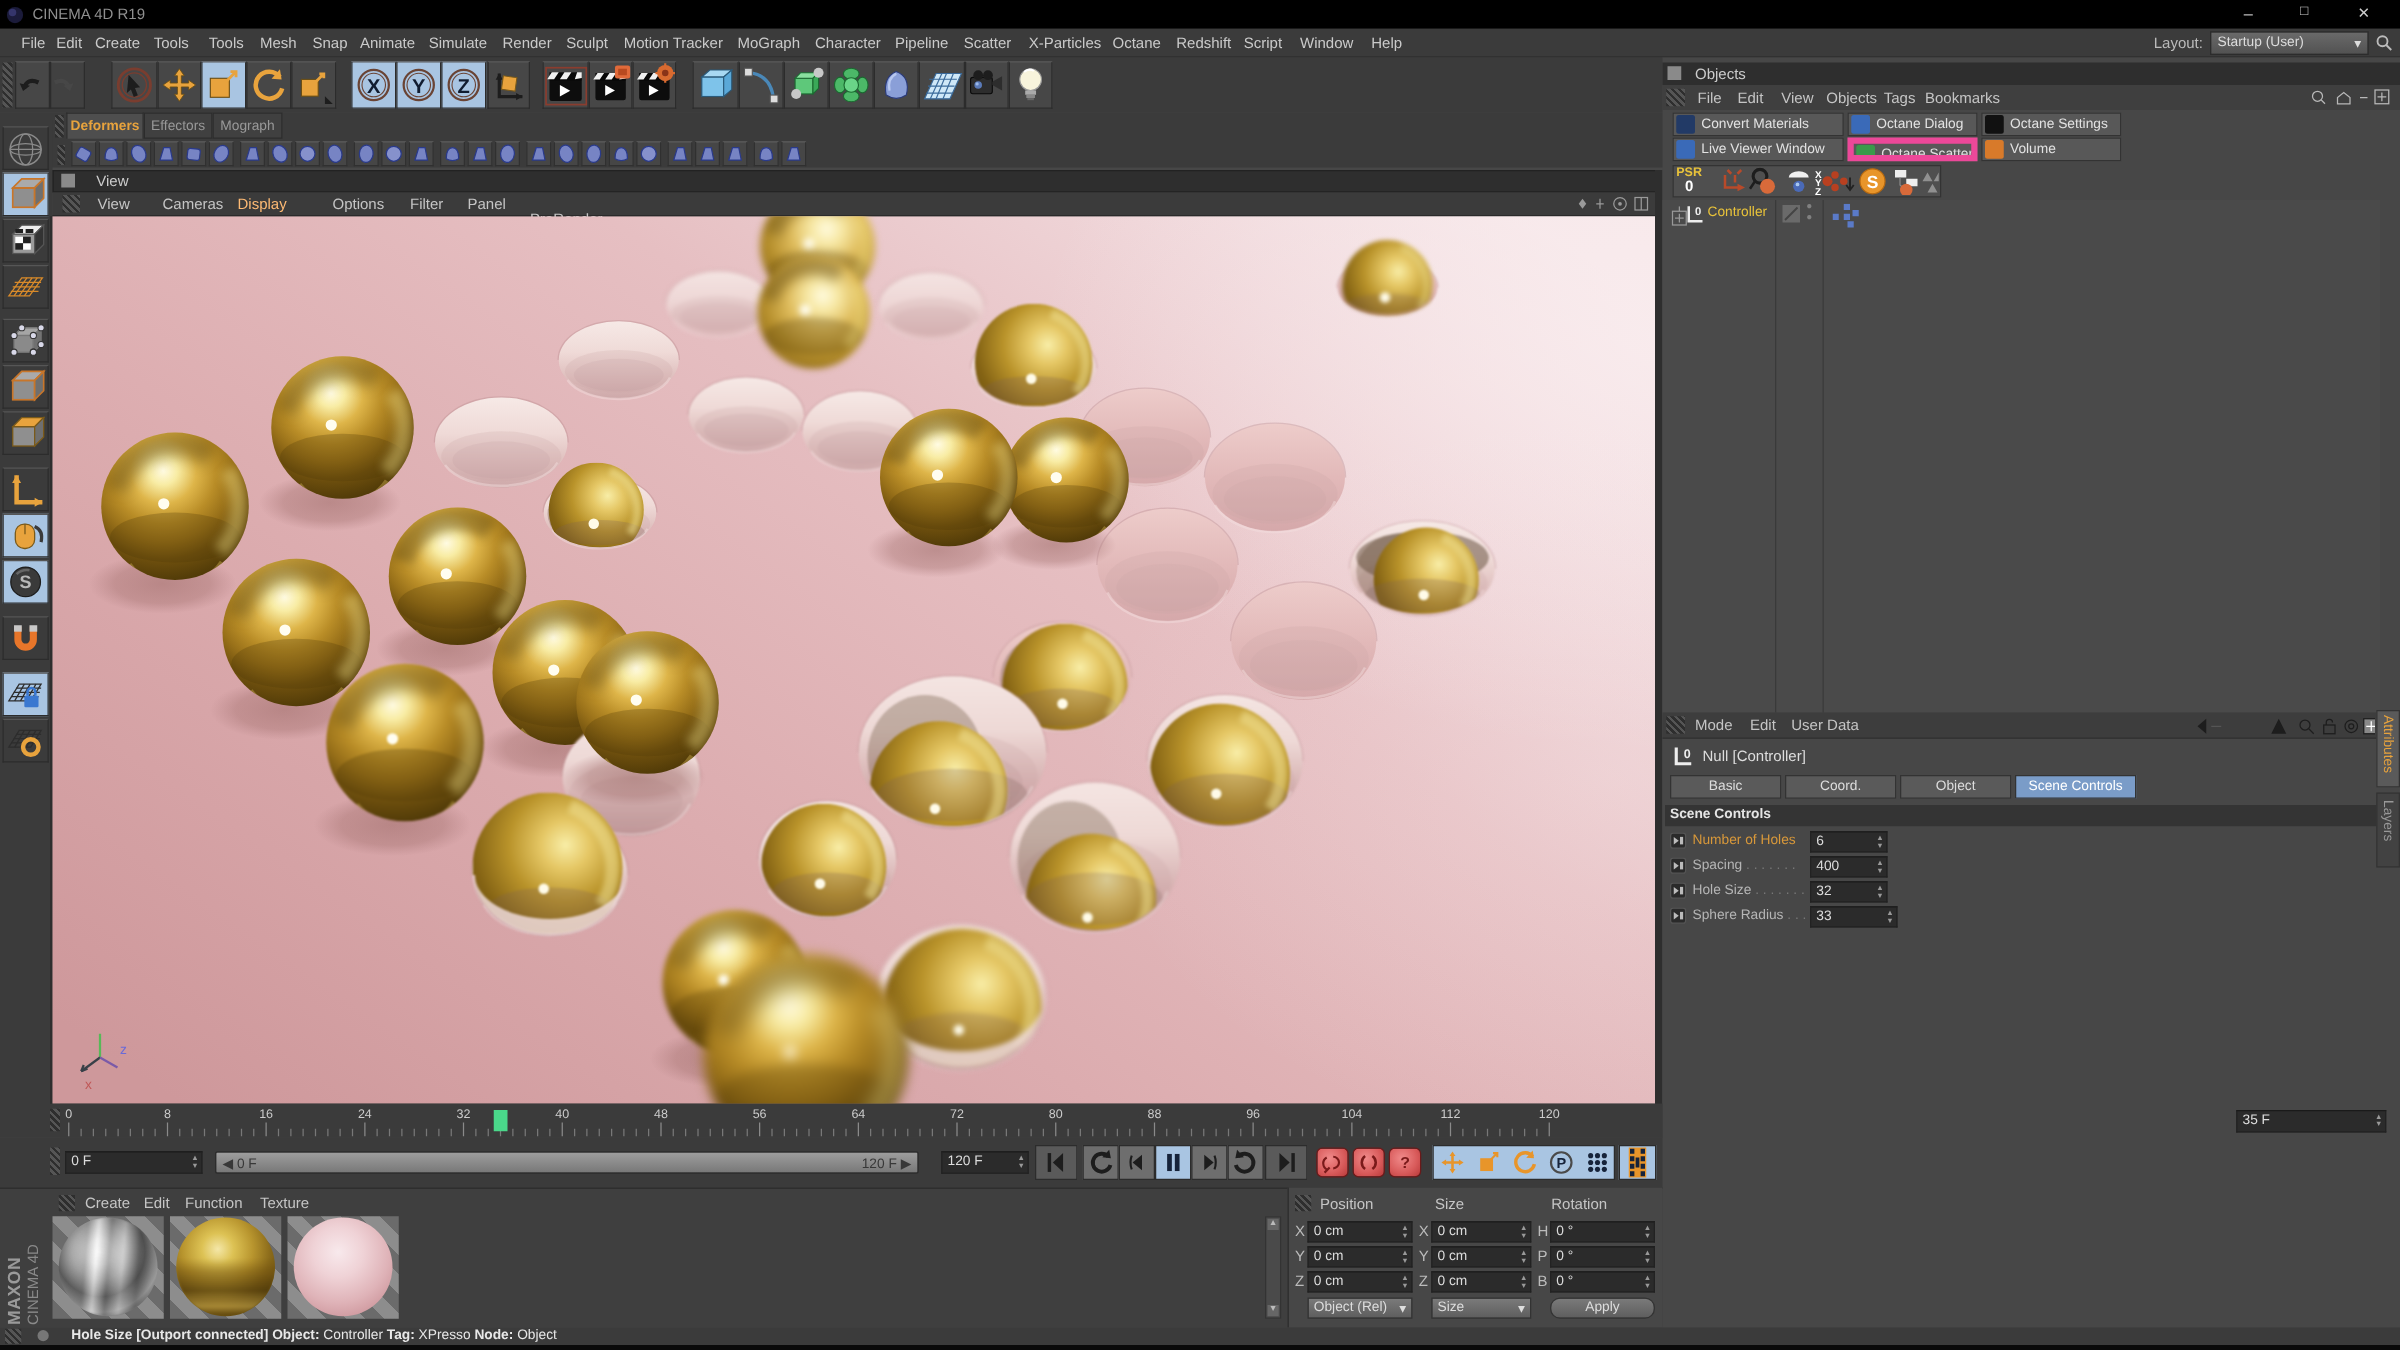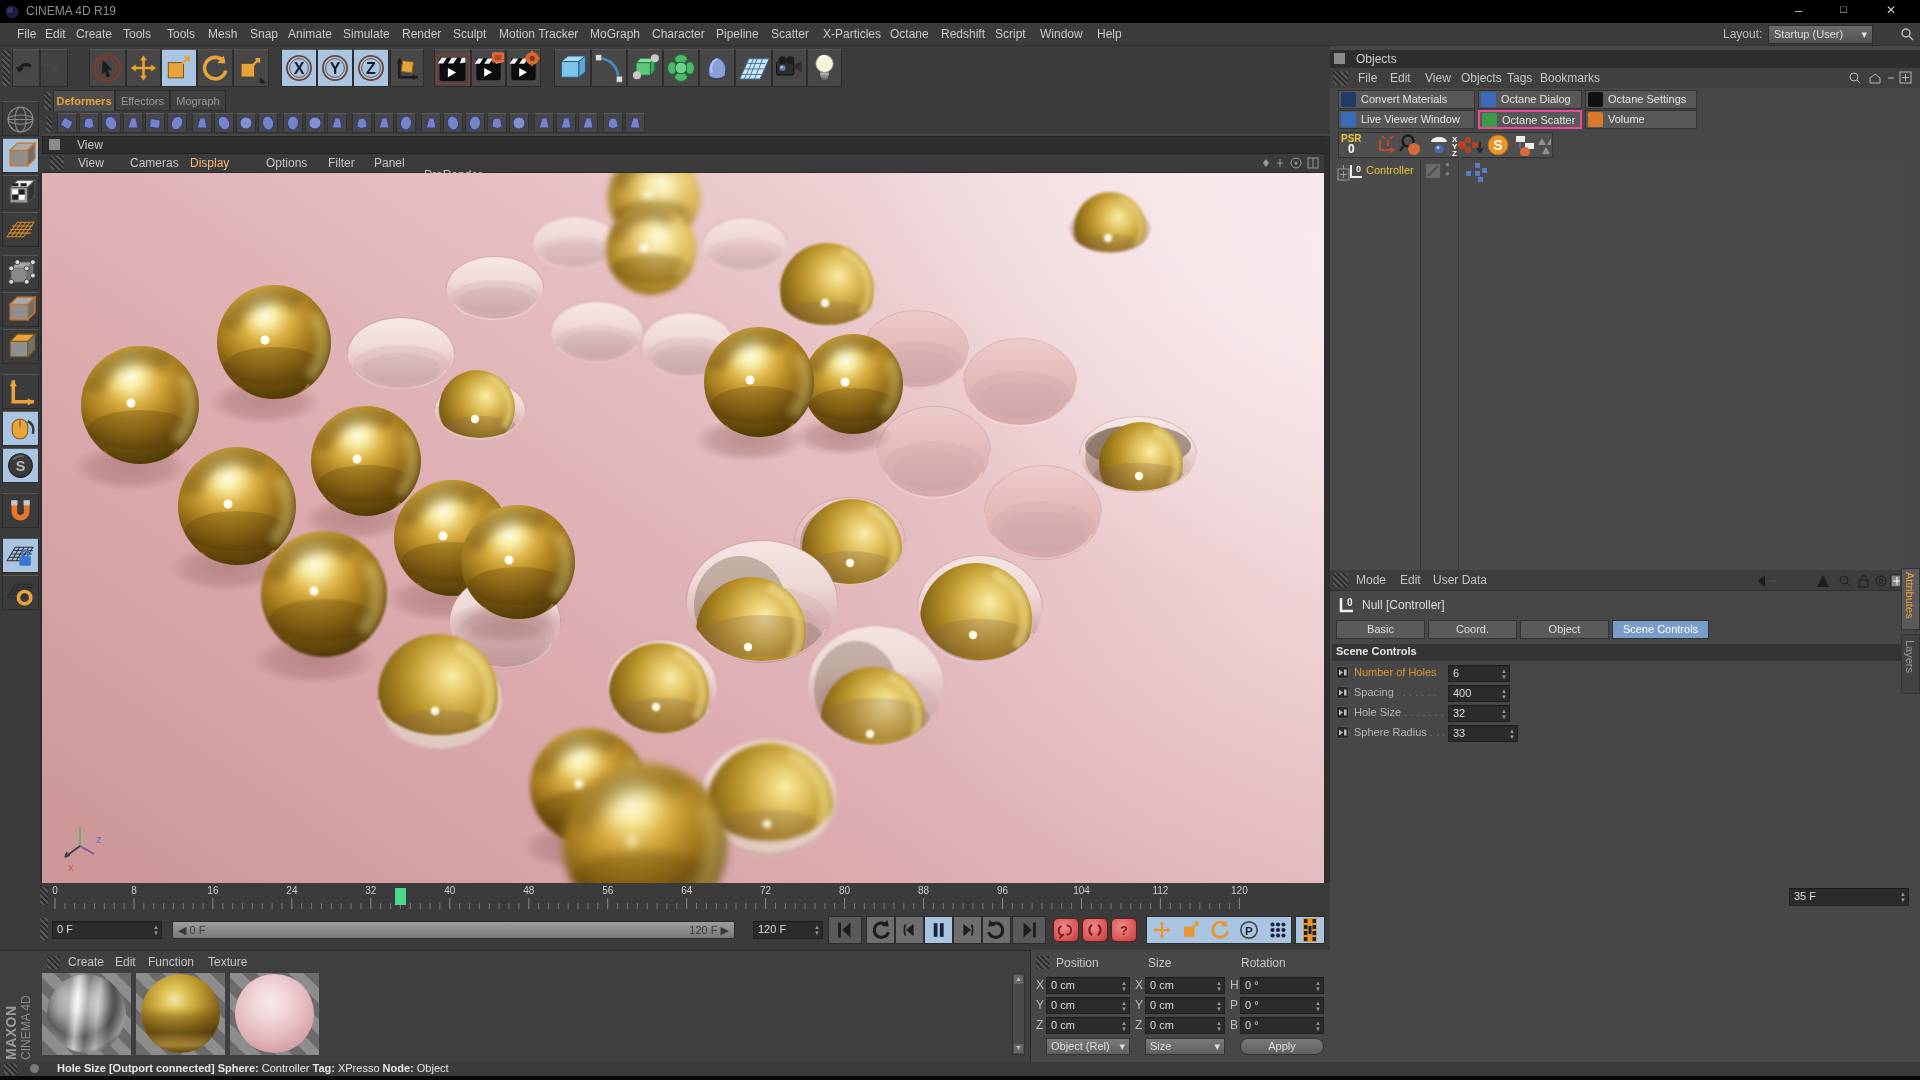--- a/index.html
+++ b/index.html
@@ -39,21 +39,21 @@
 <span class="abs" style="left:652px;top:4px;color:#cacaca">Character</span>
 <span class="abs" style="left:716px;top:4px;color:#cacaca">Pipeline</span>
 <span class="abs" style="left:771px;top:4px;color:#cacaca">Scatter</span>
 <span class="abs" style="left:823px;top:4px;color:#cacaca">X-Particles</span>
 <span class="abs" style="left:890px;top:4px;color:#cacaca">Octane</span>
 <span class="abs" style="left:941px;top:4px;color:#cacaca">Redshift</span>
 <span class="abs" style="left:995px;top:4px;color:#cacaca">Script</span>
 <span class="abs" style="left:1040px;top:4px;color:#cacaca">Window</span>
 <span class="abs" style="left:1097px;top:4px;color:#cacaca">Help</span>
 <span class="abs" style="left:1723px;top:4px;color:#bbb">Layout:</span>
-<span class="abs" style="left:1768px;top:2px;width:105px;height:19px;background:linear-gradient(#6a6a6a,#525252);border:1px solid #2c2c2c;color:#ddd;padding:2px 5px;font-size:11px">Startup (User)<span style="float:right">▾</span></span>
+<span class="abs" style="left:1768px;top:2px;width:127px;height:19px;background:linear-gradient(#6a6a6a,#525252);border:1px solid #2c2c2c;color:#ddd;padding:2px 5px;font-size:11px">Startup (User)<span style="float:right">▾</span></span>
 <svg class="abs" style="left:1900px;top:4px" width="15" height="15">
       <circle cx="6" cy="6" r="4" fill="none" stroke="#bbb" stroke-width="1.5"></circle>
       <line x1="9" y1="9" x2="13" y2="13" stroke="#bbb" stroke-width="1.5"></line>
     </svg>
 </div>
 <div class="abs" style="left:0;top:46px;width:1920px;height:44px;background:#3b3b3b">
 <div class="abs dither" style="left:2px;top:4px;width:8px;height:36px"></div>
 <div class="abs" style="left:12px;top:3px;width:28px;height:38px;background:#474747;border:1px solid #2c2c2c;border-top-color:#5a5a5a"><svg width="26" height="36" viewBox="0 0 38 38">
         <g transform="translate(-4,2)">
           <path d="M30 14 q-13 -6 -17 7" stroke="#1d1d1d" stroke-width="5" fill="none"></path>
@@ -996,21 +996,21 @@
       <span class="abs" style="left:22px;top:2px;color:#e2e2e2;font-size:11px">Octane Dialog</span>
     </div>
 <div class="abs" style="left:255px;top:44px;width:112px;height:19px;background:#585858;border:1px solid #333;overflow:hidden;white-space:nowrap">
       <span class="abs" style="left:2px;top:1px;width:15px;height:15px;background:#111;border-radius:2px"></span>
       <span class="abs" style="left:22px;top:2px;color:#e2e2e2;font-size:11px">Octane Settings</span>
     </div>
 <div class="abs" style="left:8px;top:64px;width:137px;height:19px;background:#585858;border:1px solid #333;overflow:hidden;white-space:nowrap">
       <span class="abs" style="left:2px;top:1px;width:15px;height:15px;background:#3a6ab8;border-radius:2px"></span>
       <span class="abs" style="left:22px;top:2px;color:#e2e2e2;font-size:11px">Live Viewer Window</span>
     </div>
-<div class="abs" style="left:148px;top:64px;width:104px;height:19px;background:#585858;border:2px solid #ec4899;overflow:hidden;white-space:nowrap">
+<div class="abs" style="left:148px;top:64px;width:104px;height:19px;background:#585858;border:5px solid #ec4899;overflow:hidden;white-space:nowrap">
       <span class="abs" style="left:2px;top:1px;width:15px;height:15px;background:#3a9a4a;border-radius:2px"></span>
       <span class="abs" style="left:22px;top:2px;color:#e2e2e2;font-size:11px">Octane Scatter</span>
     </div>
 <div class="abs" style="left:255px;top:64px;width:112px;height:19px;background:#585858;border:1px solid #333;overflow:hidden;white-space:nowrap">
       <span class="abs" style="left:2px;top:1px;width:15px;height:15px;background:#d87a2a;border-radius:2px"></span>
       <span class="abs" style="left:22px;top:2px;color:#e2e2e2;font-size:11px">Volume</span>
     </div>
 <div class="abs" style="left:8px;top:86px;width:215px;height:26px;background:#4f4f4f;border:1px solid #333"></div>
 <span class="abs" style="left:11px;top:87px;color:#e8c23a;font-weight:bold;font-size:10px;line-height:11px">PSR<br><span style="color:#fff;margin-left:7px;font-size:12px">0</span></span>
 <svg class="abs" style="left:46px;top:88px" width="175" height="22">
@@ -1431,14 +1431,14 @@
 <span class="fld" style="left:114px;top:67px;width:80px;height:17px">0 cm<span class="spin">▲<br>▼</span></span>
 <span class="abs" style="left:199px;top:68px;color:#bbb">B</span>
 <span class="fld" style="left:209px;top:67px;width:84px;height:17px">0 °<span class="spin">▲<br>▼</span></span>
 <div class="abs" style="left:15px;top:88px;width:84px;height:17px;background:linear-gradient(#7a7a7a,#5e5e5e);border:1px solid #333;color:#ddd;padding:1px 4px;font-size:11px">Object (Rel)<span style="float:right">▾</span></div>
 <div class="abs" style="left:114px;top:88px;width:80px;height:17px;background:linear-gradient(#7a7a7a,#5e5e5e);border:1px solid #333;color:#ddd;padding:1px 4px;font-size:11px">Size<span style="float:right">▾</span></div>
 <div class="abs" style="left:209px;top:88px;width:84px;height:17px;background:linear-gradient(#7a7a7a,#5e5e5e);border:1px solid #333;border-radius:8px;color:#ddd;text-align:center;padding-top:1px;font-size:11px">Apply</div>
 </div>
 <div class="abs" style="left:0;top:1062px;width:1920px;height:14px;background:#3b3b3b">
 <div class="abs dither" style="left:4px;top:1px;width:13px;height:12px"></div>
 <span class="abs" style="left:30px;top:2px;width:9px;height:9px;background:#777;border-radius:50%"></span>
-<span class="abs" style="left:57px;top:0px;color:#e8e8e8;font-size:11px"><b>Hole Size [Outport connected] Sphere:</b> Controller <b>Tag:</b> XPresso <b>Node:</b> Object</span>
+<span class="abs" style="left:57px;top:0px;color:#e8e8e8;font-size:11px"><b>Hole Size [Outport connected] Object:</b> Controller <b>Tag:</b> XPresso <b>Node:</b> Object</span>
 </div>
 <div class="abs" style="left:0;top:1076px;width:1920px;height:4px;background:#0a0a0a"></div>
 </body></html>

